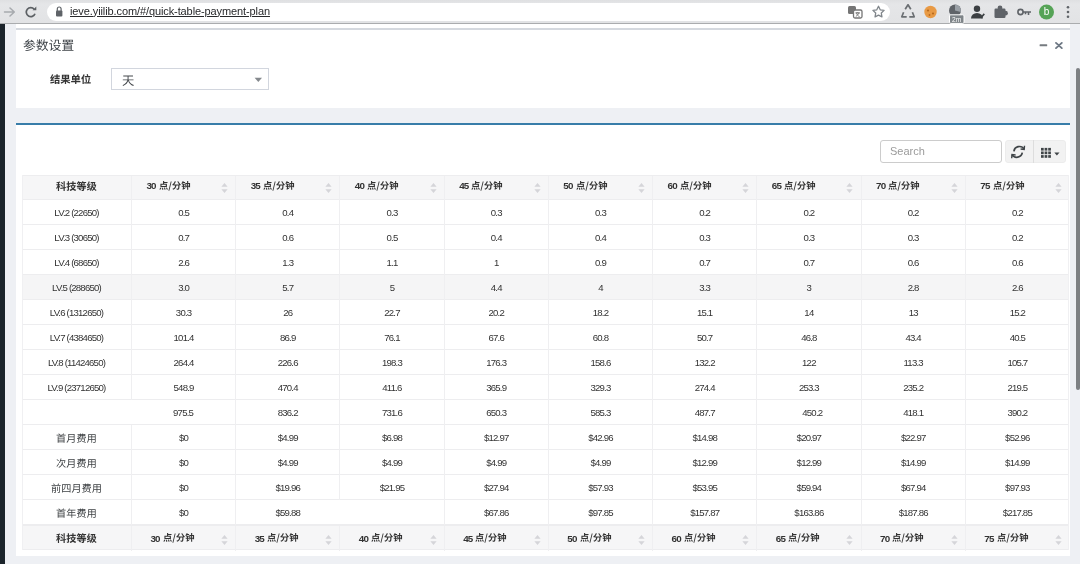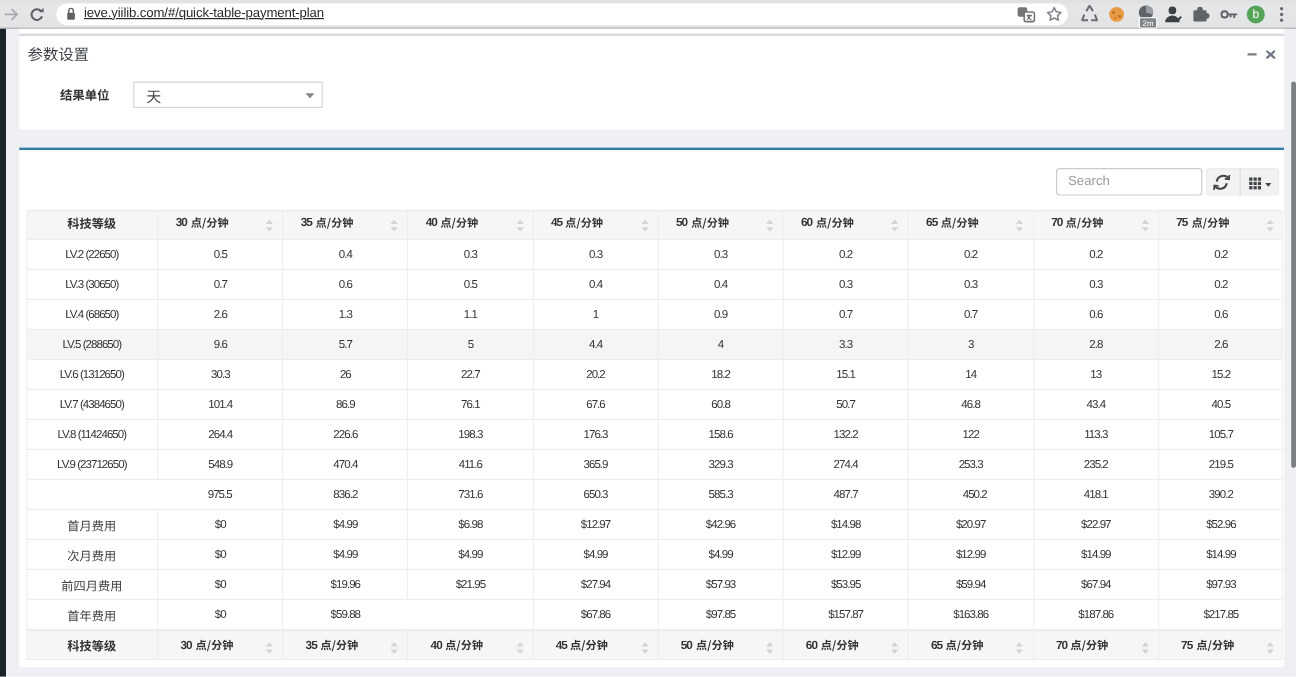--- a/index.html
+++ b/index.html
@@ -348,21 +348,21 @@
         <div class="td" style="left:317.4px;width:104.2px">1.1</div>
         <div class="td" style="left:421.7px;width:104.2px">1</div>
         <div class="td" style="left:525.9px;width:104.2px">0.9</div>
         <div class="td" style="left:630.1px;width:104.2px">0.7</div>
         <div class="td" style="left:734.3px;width:104.2px">0.7</div>
         <div class="td" style="left:838.6px;width:104.2px">0.6</div>
         <div class="td" style="left:942.8px;width:104.2px">0.6</div>
       </div>
       <div class="tr hov" style="top:100px">
         <div class="td" style="left:0;width:109px">LV.5 (288650)</div>
-        <div class="td" style="left:109.0px;width:104.2px">9.6</div>
+        <div class="td" style="left:109.0px;width:104.2px">3.0</div>
         <div class="td" style="left:213.2px;width:104.2px">5.7</div>
         <div class="td" style="left:317.4px;width:104.2px">5</div>
         <div class="td" style="left:421.7px;width:104.2px">4.4</div>
         <div class="td" style="left:525.9px;width:104.2px">4</div>
         <div class="td" style="left:630.1px;width:104.2px">3.3</div>
         <div class="td" style="left:734.3px;width:104.2px">3</div>
         <div class="td" style="left:838.6px;width:104.2px">2.8</div>
         <div class="td" style="left:942.8px;width:104.2px">2.6</div>
       </div>
       <div class="tr" style="top:125px">

